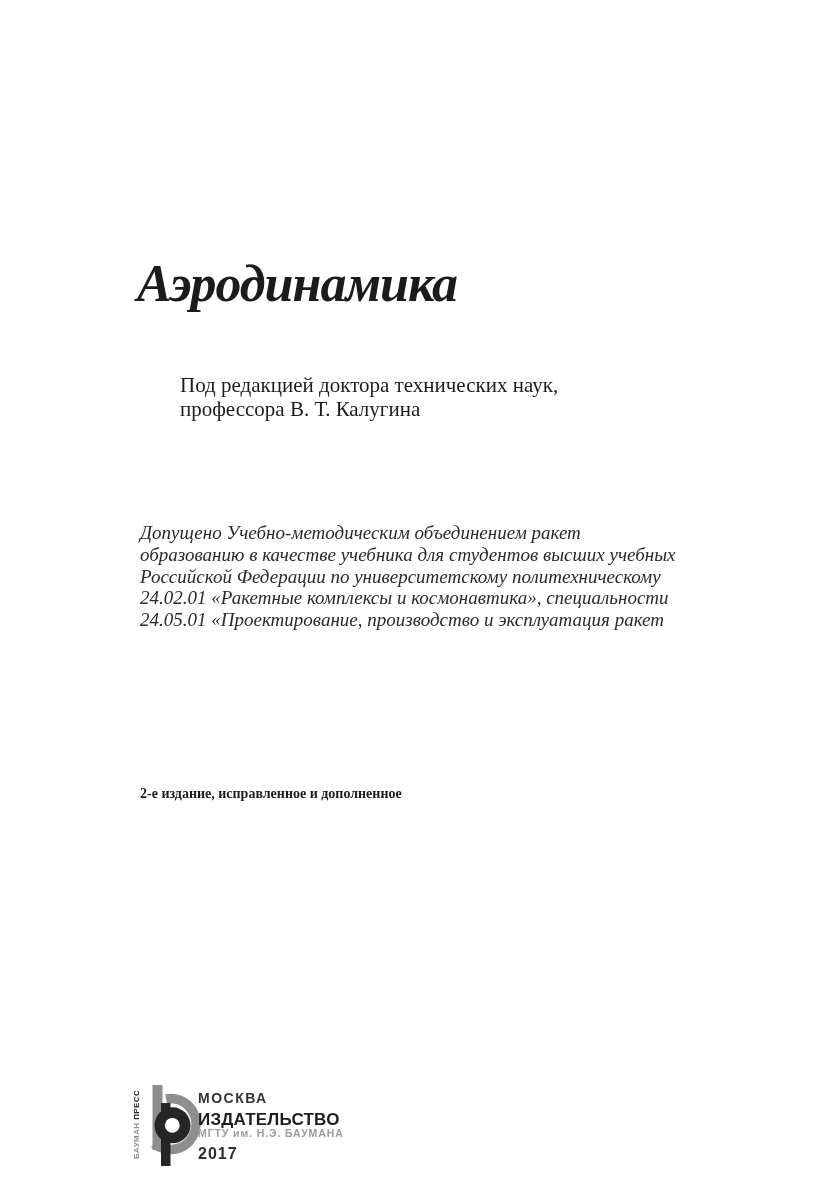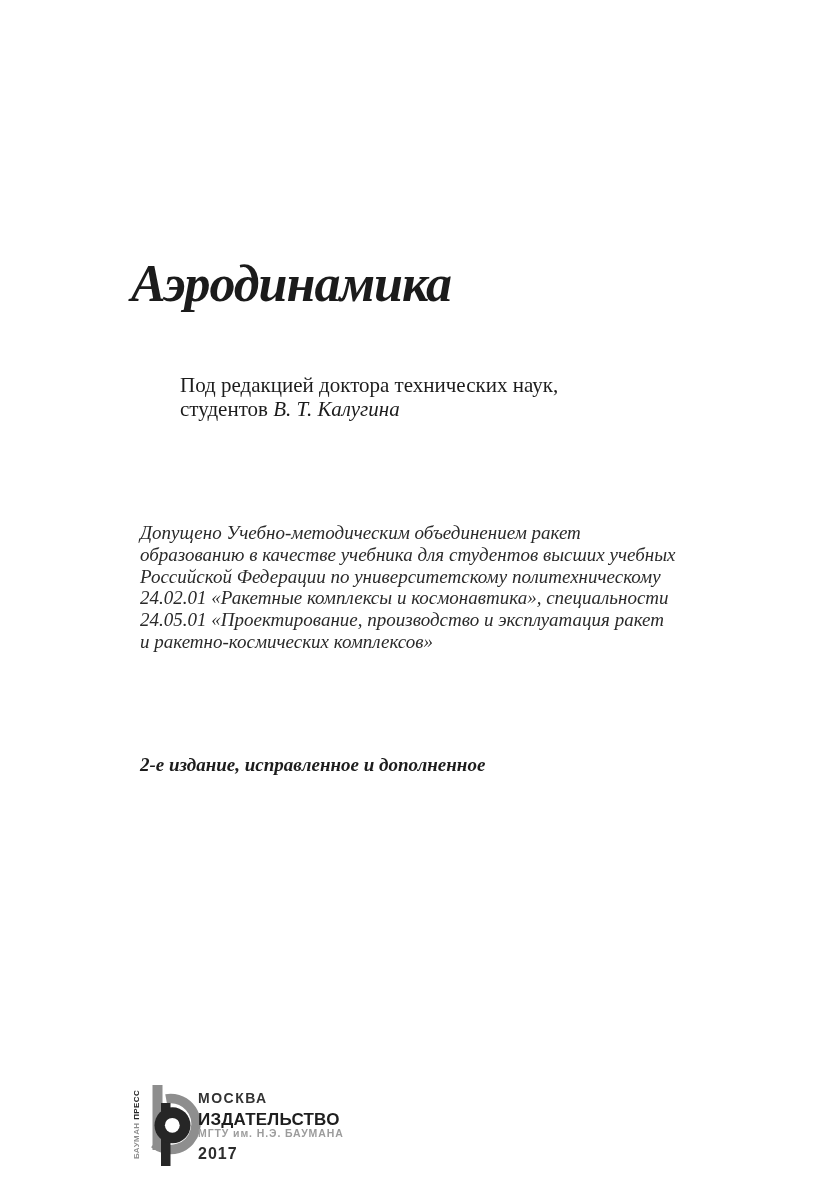--- a/index.html
+++ b/index.html
@@ -11,92 +11,89 @@
   .page {
     position: relative;
     width: 830px;
     height: 1182px;
     background: #ffffff;
     overflow: hidden;
     color: #1f1f1f;
   }
   .book-title {
     position: absolute;
-    left: 131px;
+    left: 137px;
     top: 254px;
     font-size: 52px;
     font-weight: bold;
     font-style: italic;
     letter-spacing: -1px;
     color: #1b1b1b;
     white-space: nowrap;
   }
   .editor-block {
     position: absolute;
     left: 140px;
     top: 374px;
     font-size: 21px;
     line-height: 23.5px;
     color: #1c1c1c;
     white-space: nowrap;
     margin-left: 40px;
   }
   .editor-name {
-    font-style: italic;
     text-align: right;
   }
   .approval-block {
     position: absolute;
     left: 140px;
     top: 522px;
     font-size: 19px;
     font-style: italic;
     line-height: 21.8px;
     color: #2a2a2a;
     white-space: nowrap;
   }
   .edition-line {
     position: absolute;
     left: 140px;
-    top: 754px;
-    font-size: 19px;
+    top: 786px;
+    font-size: 14px;
     font-weight: bold;
     color: #1c1c1c;
     white-space: nowrap;
-    font-style: italic;
   }
   .publisher-logo {
     position: absolute;
     left: 128px;
     top: 1080px;
   }
   .publisher-logo svg text {
     font-family: "Liberation Sans", "DejaVu Sans", sans-serif;
     font-weight: bold;
   }
 </style>
 </head>
 <body>
 
 <div class="page">
 
   <div class="book-title">Аэродинамика</div>
 
   <div class="editor-block">
     <div>Под редакцией доктора технических наук,</div>
-    <div><span>студентов </span><span class="editor-name">В. Т. Калугина</span></div>
+    <div><span>профессора </span><span class="editor-name">В. Т. Калугина</span></div>
   </div>
 
   <div class="approval-block">
     <div>Допущено Учебно-методическим объединением ракет</div>
     <div>образованию в качестве учебника для студентов высших учебных</div>
     <div>Российской Федерации по университетскому политехническому</div>
     <div>24.02.01 «Ракетные комплексы и космонавтика», специальности</div>
     <div>24.05.01 «Проектирование, производство и эксплуатация ракет</div>
-    <div>и ракетно-космических комплексов»</div>
   </div>
 
   <div class="edition-line">2-е издание, исправленное и дополненное</div>
 
   <div class="publisher-logo">
     <svg width="260" height="92" viewBox="0 0 260 92">
 
       <text transform="translate(10.5,79) rotate(-90)" font-size="8" letter-spacing="0.4">
         <tspan fill="#8e8e8e">БАУМАН</tspan>
         <tspan fill="#262626">ПРЕСС</tspan>

